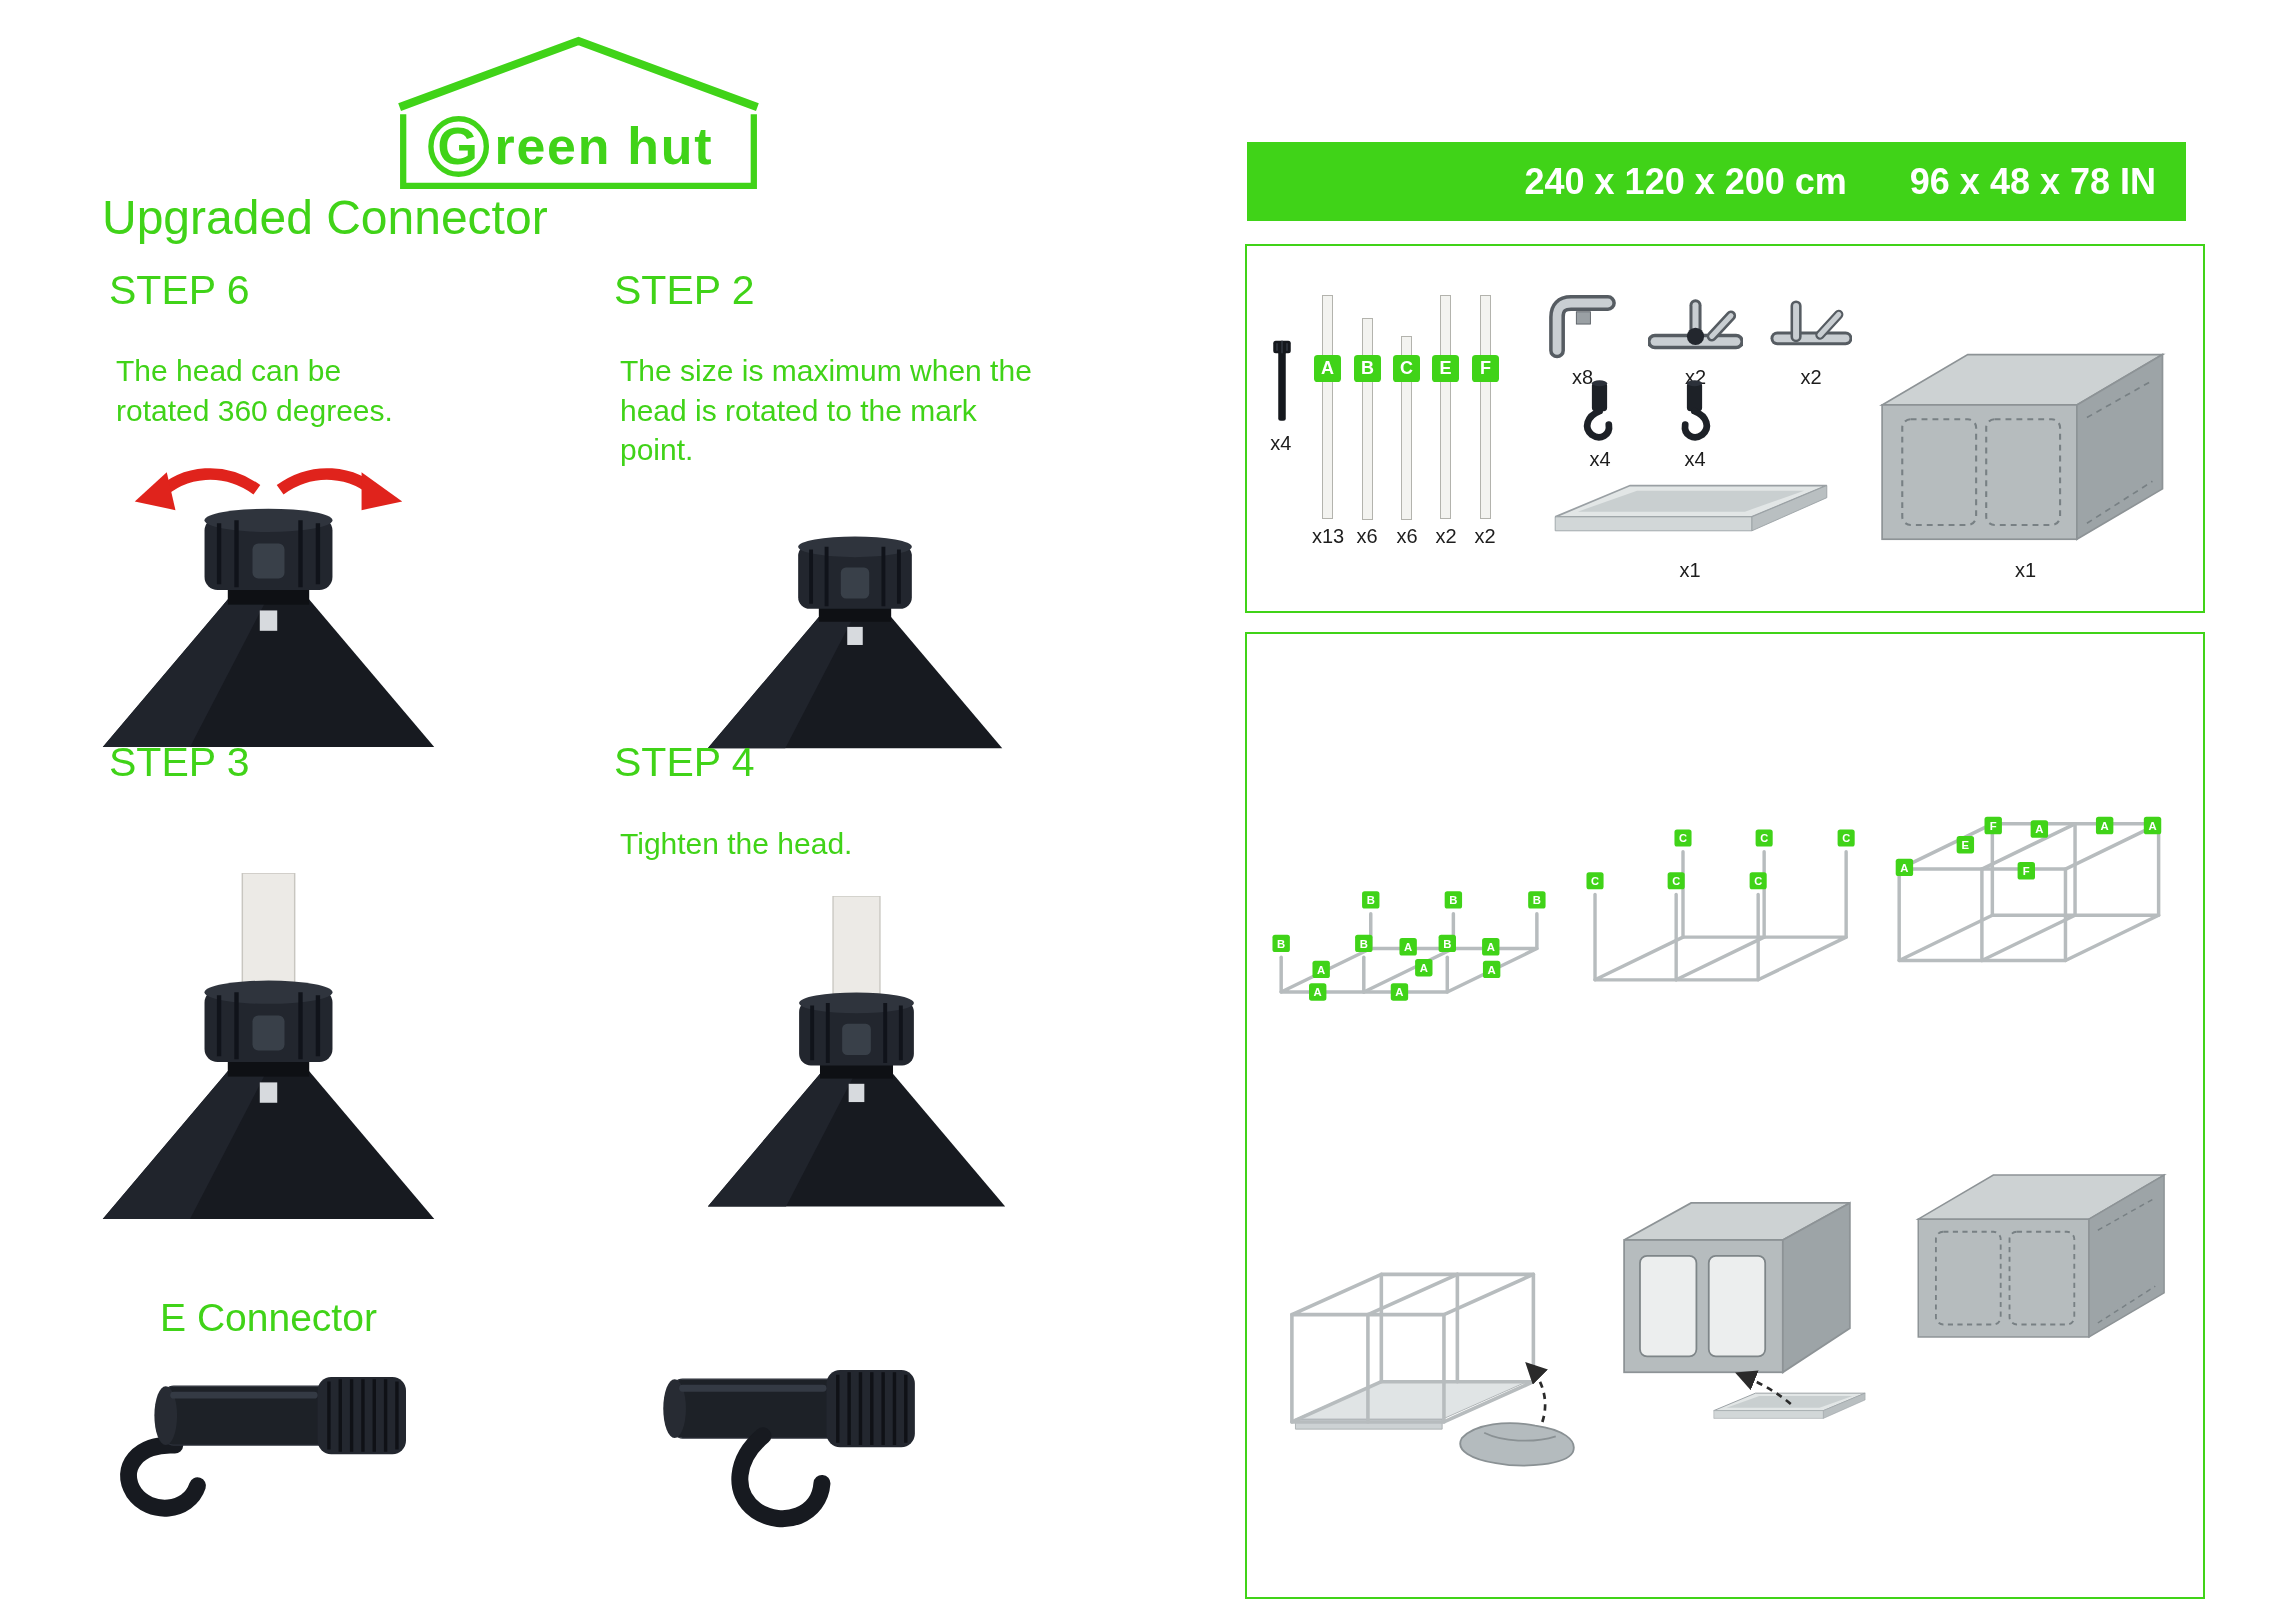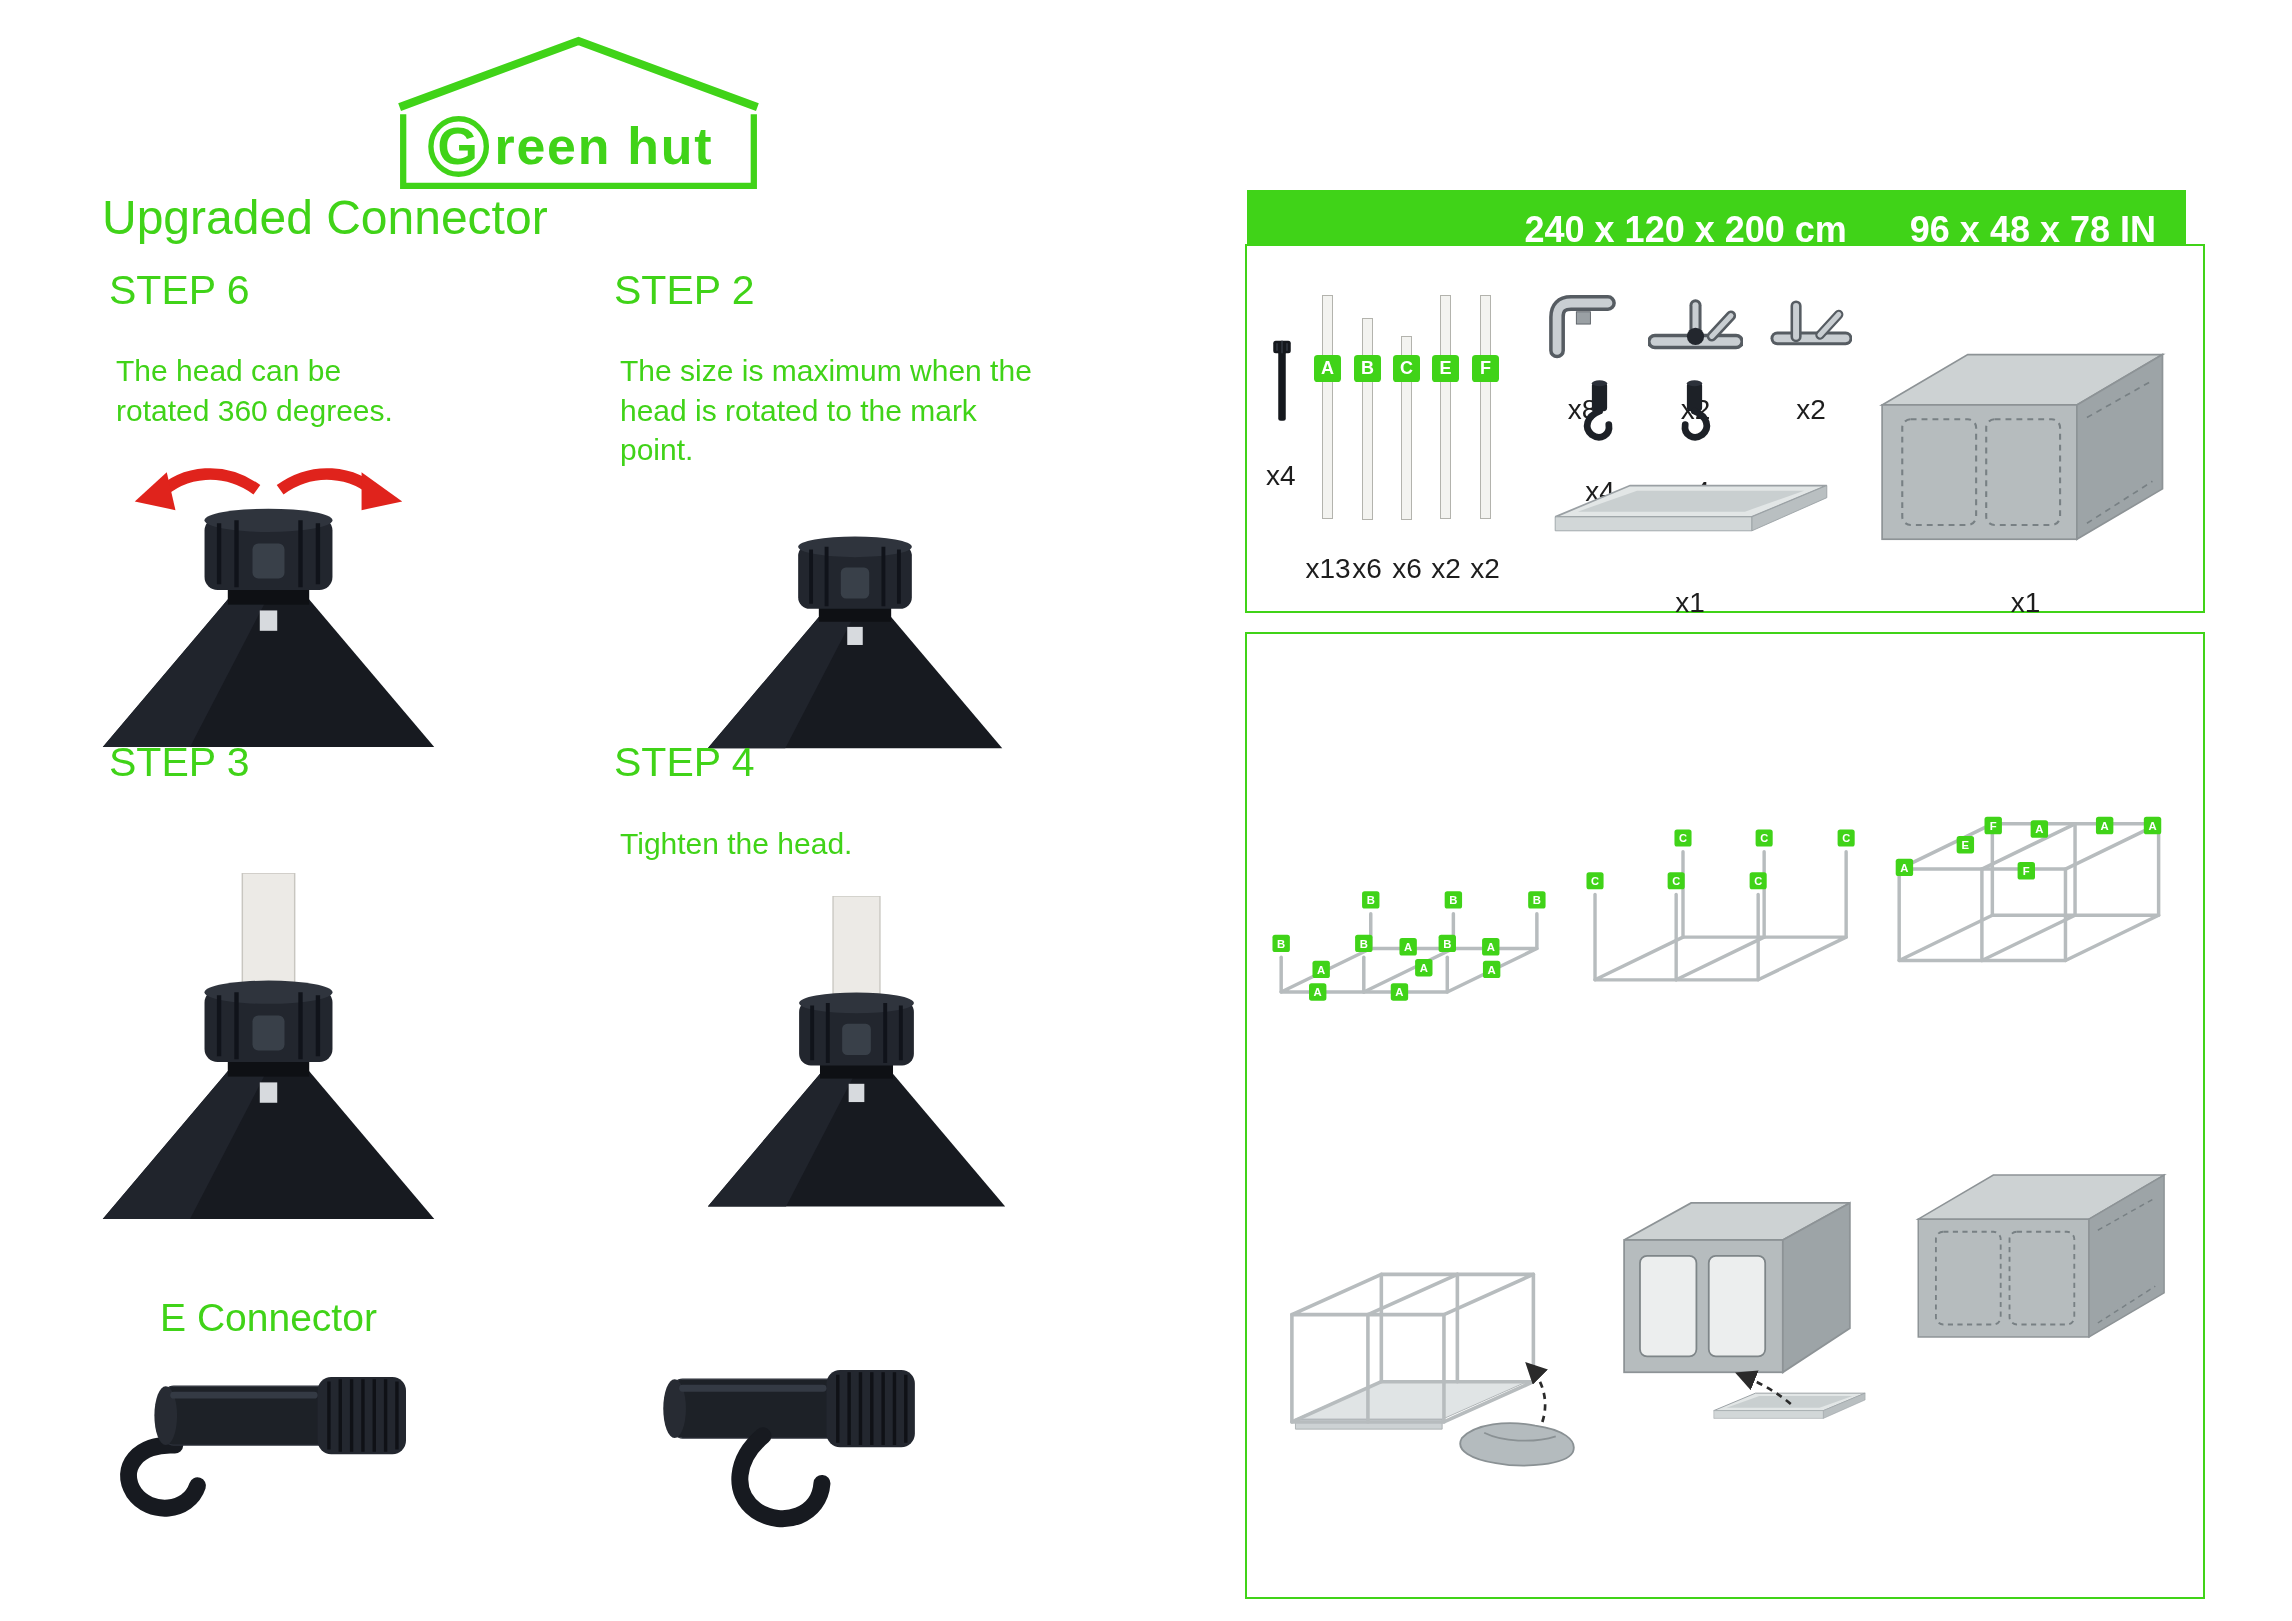--- a/index.html
+++ b/index.html
@@ -5,24 +5,24 @@
   * { margin:0; padding:0; box-sizing:border-box; }
   html,body { background:#9a9a9a; }
   body { font-family:"Liberation Sans", sans-serif; }
   .page { position:relative; width:2293px; height:1622px; background:#ffffff; overflow:hidden; }
   .abs { position:absolute; }
   .subtitle { font-size:48px; color:#40d318; }
   .step-label { font-size:41px; color:#40d318; }
   .step-text { font-size:30px; color:#40d318; line-height:1.32; }
   .conn-label { font-size:39px; color:#40d318; text-align:center;margin-top:20px; }
   .title { font-size:57px; color:#1a1a1a; letter-spacing:0.9px; text-align:center; }
-  .banner { background:#40d318; display:flex; align-items:center; justify-content:flex-end; gap:63px; padding-right:30px;margin-top:48px; }
+  .banner { background:#40d318; display:flex; align-items:center; justify-content:flex-end; gap:63px; padding-right:30px; }
   .banner span { color:#ffffff; font-size:36px; font-weight:bold; white-space:nowrap; }
   .gbox { border:2.7px solid #40d318; background:#ffffff; }
-  .qty { font-size:28px; color:#1d1d1d; text-align:center;margin-top:28px; }
+  .qty { font-size:20px; color:#1d1d1d; text-align:center; }
   .pole { background:#f3f3f0; border:0.9px solid #b3b3ad; }
   .pbadge { width:27px; height:27px; background:#40d318; color:#fff; font-weight:bold; font-size:18px;
             display:flex; align-items:center; justify-content:center; border-radius:3.6px; }
   .wire { stroke:#b7bcbe; stroke-width:4; fill:none; stroke-linecap:round; stroke-linejoin:round; }
   .bdg { fill:#40d318; }
   .bdgt { fill:#ffffff; font:bold 13px "Liberation Sans", sans-serif; }
   .logo-g, .logo-rest { fill:#40d318; font:bold 58px "Liberation Sans", sans-serif; letter-spacing:2px; }
 </style>
 </head>
 <body>

